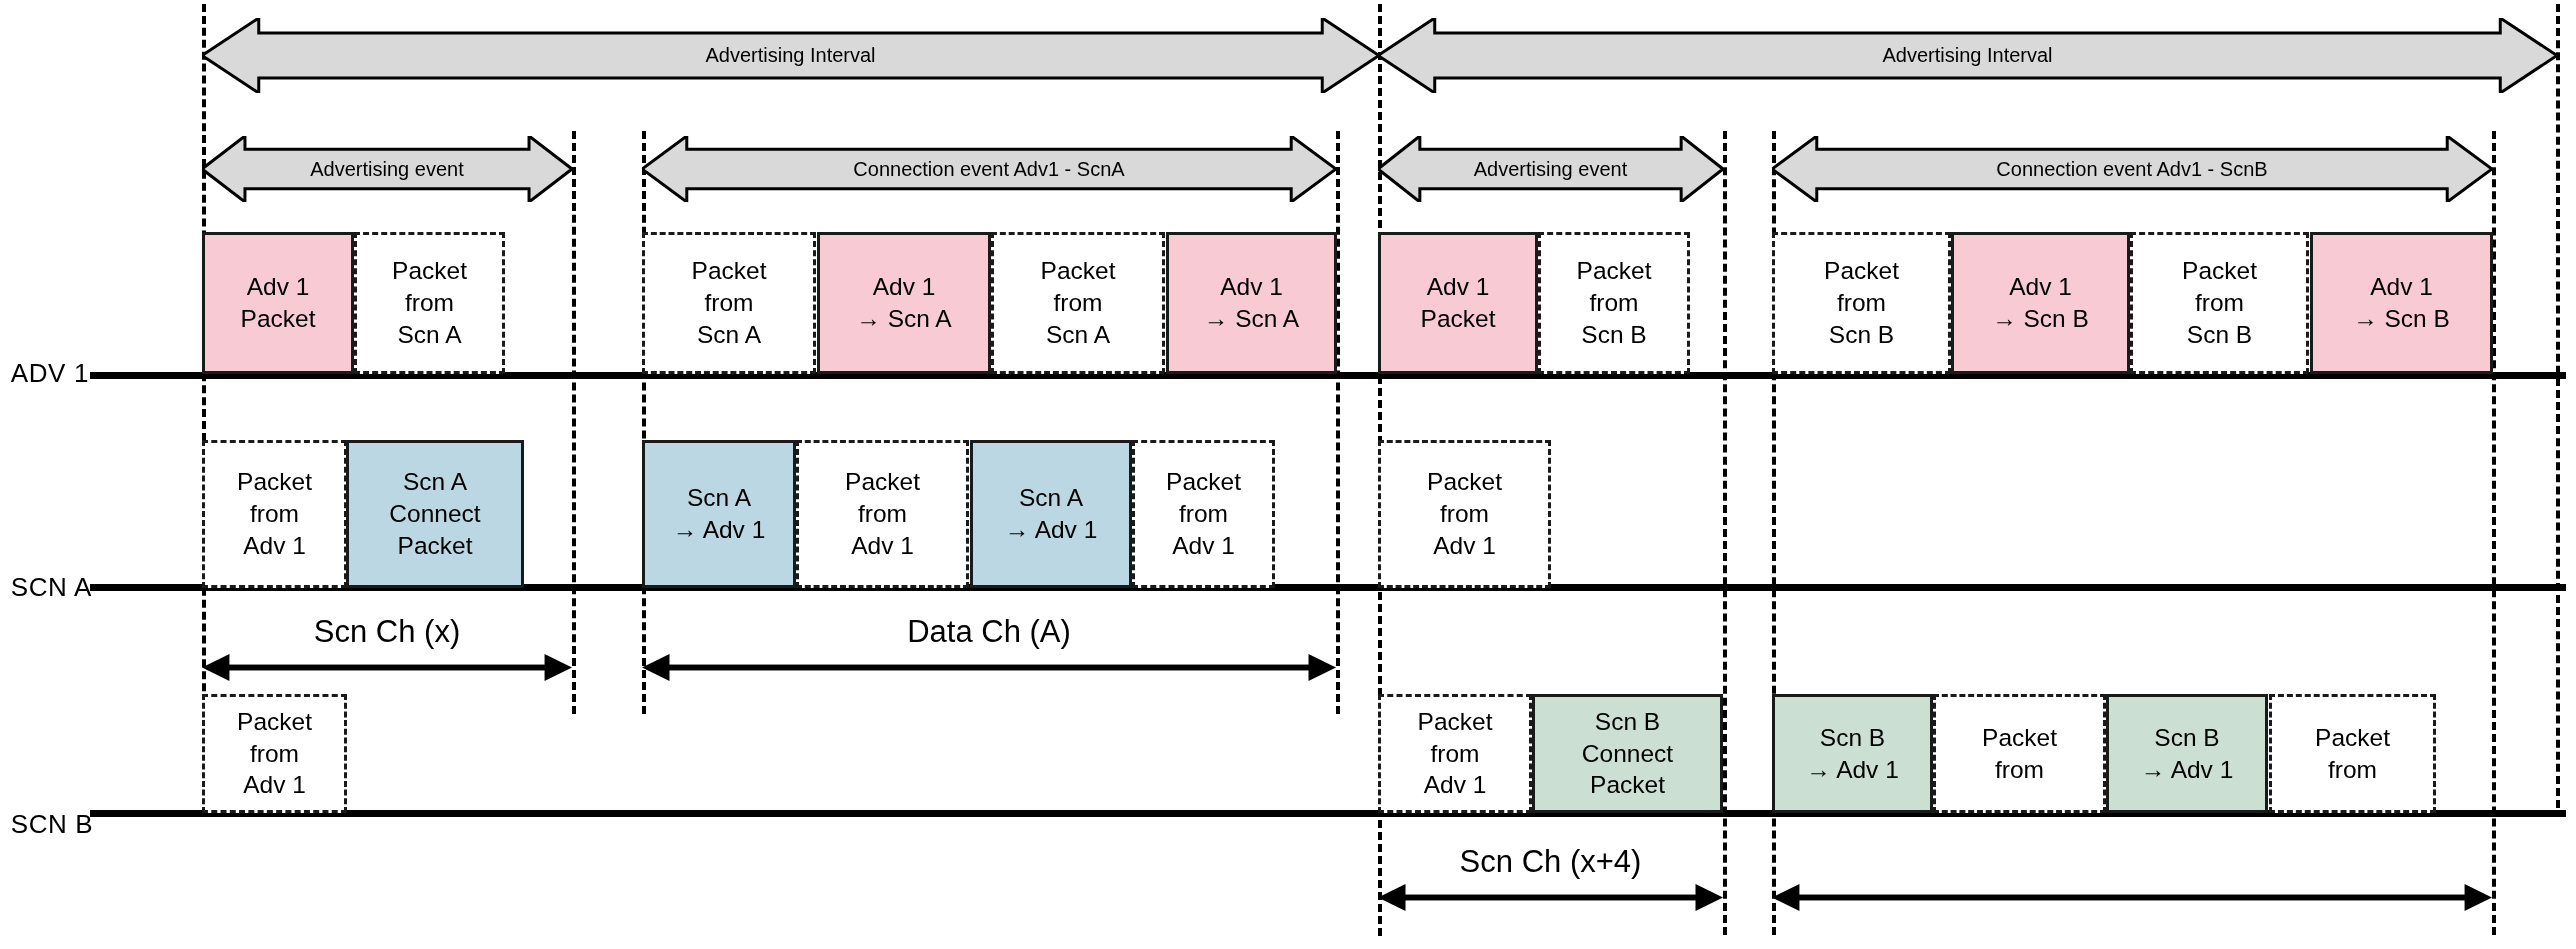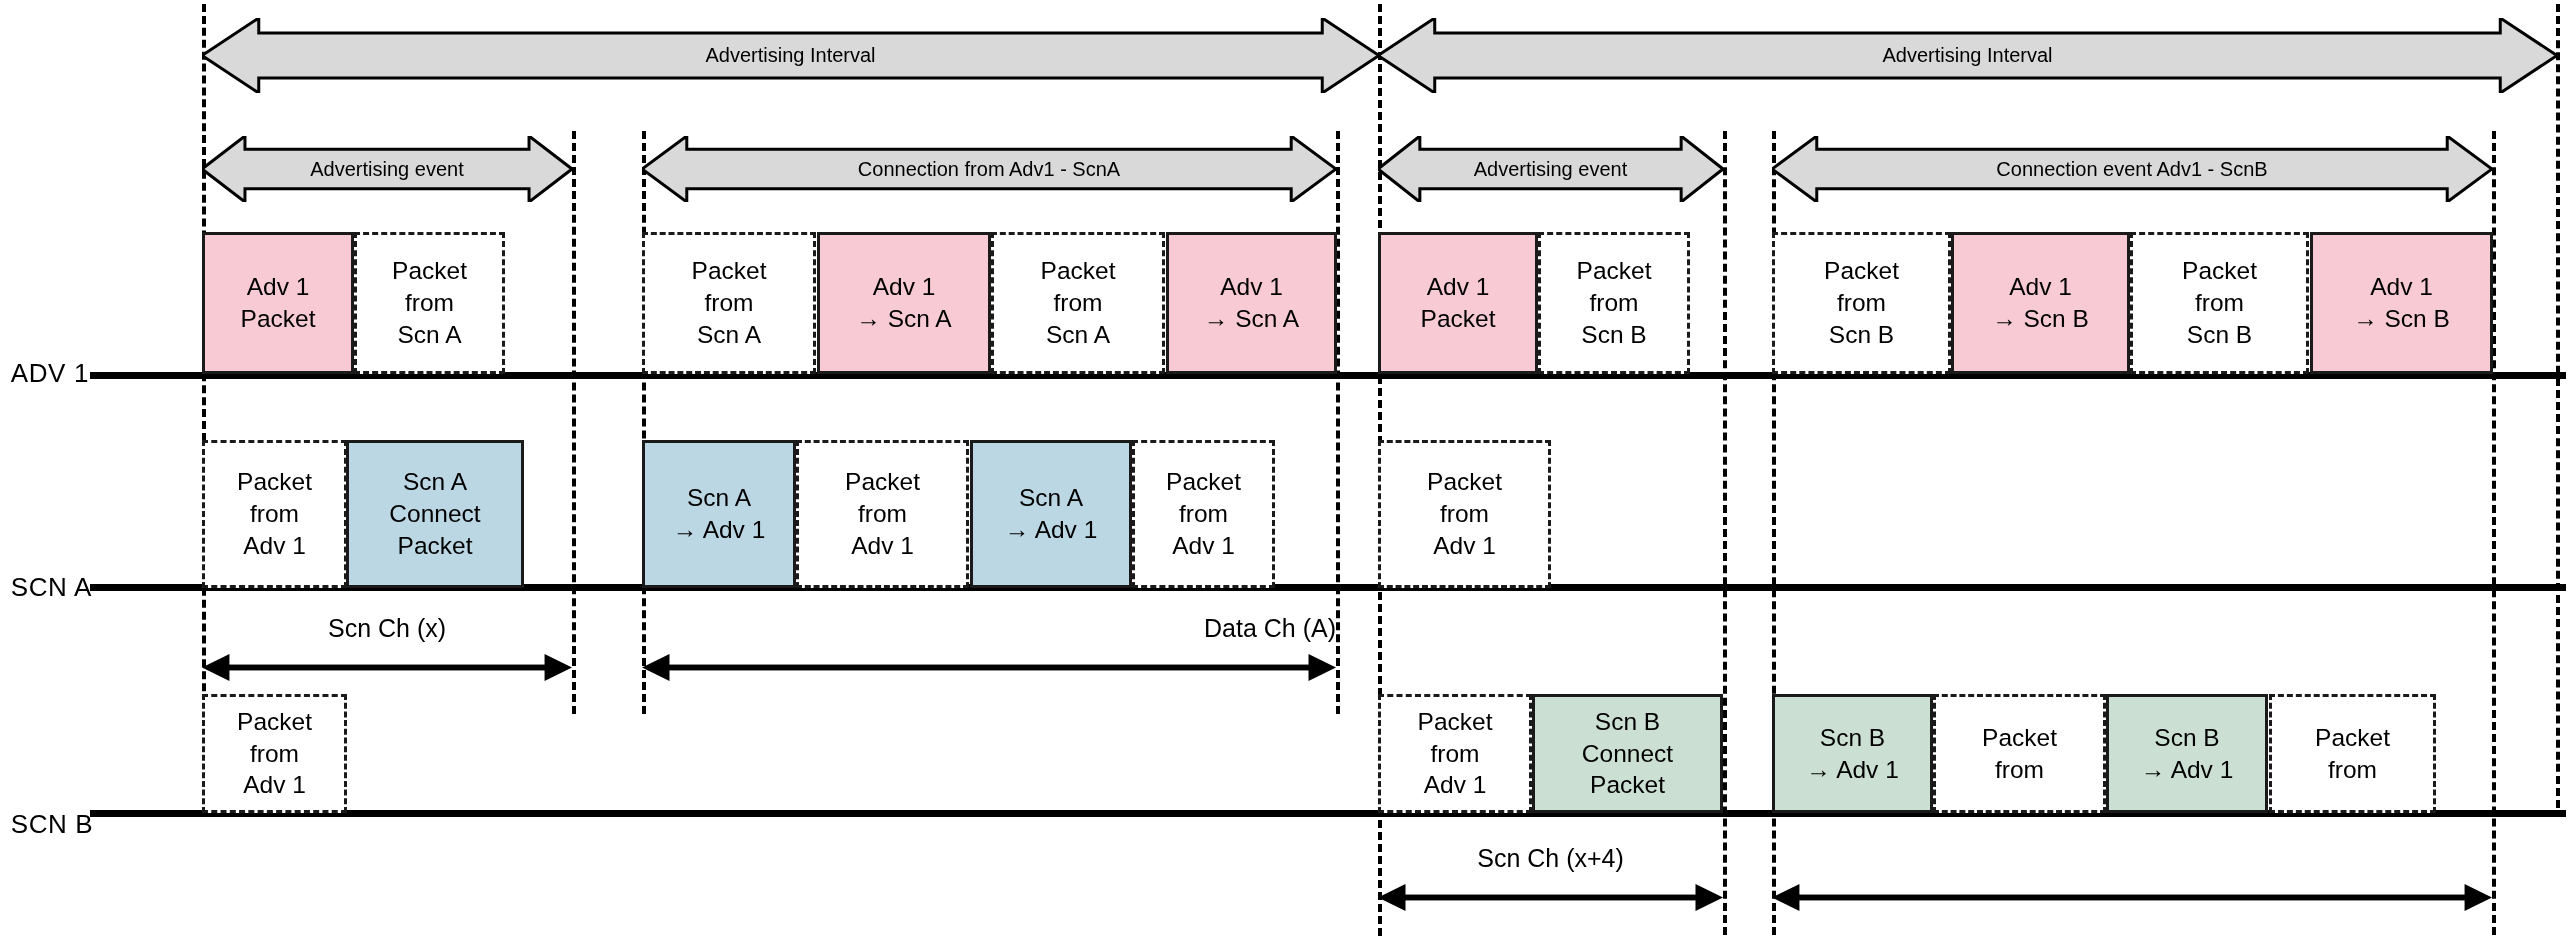--- a/index.html
+++ b/index.html
@@ -26,21 +26,21 @@
   
   .barrow{position:absolute;}
   .barrow svg{display:block;width:100%;height:100%;}
   .barrow .cap{position:absolute;left:0;right:0;top:0;bottom:0;
        display:flex;align-items:center;justify-content:center;
        font-size:20px;color:#000;white-space:nowrap;pointer-events:none;}
 
   
   .meas{position:absolute;}
   .meas svg{display:block;width:100%;height:100%;}
-  .measlabel{position:absolute;font-size:25px;color:#000;white-space:nowrap;text-align:center;}
+  .measlabel{position:absolute;font-size:31px;color:#000;white-space:nowrap;text-align:center;}
 </style>
 </head>
 <body>
 
 <div id="stage">
 
   <div class="vline" style="left:202px;top:3.6px;height:711px;"></div>
   <div class="vline" style="left:572px;top:131px;height:583px;"></div>
   <div class="vline" style="left:642px;top:131px;height:583px;"></div>
   <div class="vline" style="left:1336px;top:131px;height:583px;"></div>
@@ -68,21 +68,21 @@
     <svg viewBox="0 0 620 110" preserveAspectRatio="none">
       <polygon points="0,55 72,0 72,22 548,22 548,0 620,55 548,110 548,88 72,88 72,110" fill="#D9D9D9" stroke="#000" stroke-width="5" stroke-linejoin="miter"></polygon>
     </svg>
     <div class="cap">Advertising event</div>
   </div>
 
   <div class="barrow" style="left:642px;top:136px;width:694px;height:66px;">
     <svg viewBox="0 0 1162 110" preserveAspectRatio="none">
       <polygon points="0,55 75,0 75,22 1087,22 1087,0 1162,55 1087,110 1087,88 75,88 75,110" fill="#D9D9D9" stroke="#000" stroke-width="5" stroke-linejoin="miter"></polygon>
     </svg>
-    <div class="cap">Connection from Adv1 - ScnA</div>
+    <div class="cap">Connection event Adv1 - ScnA</div>
   </div>
 
   <div class="barrow" style="left:1378px;top:136px;width:345px;height:66px;">
     <svg viewBox="0 0 577 110" preserveAspectRatio="none">
       <polygon points="0,55 70,0 70,22 507,22 507,0 577,55 507,110 507,88 70,88 70,110" fill="#D9D9D9" stroke="#000" stroke-width="5" stroke-linejoin="miter"></polygon>
     </svg>
     <div class="cap">Advertising event</div>
   </div>
 
   <div class="barrow" style="left:1772px;top:136px;width:720px;height:66px;">
@@ -194,21 +194,21 @@
 
   <div class="measlabel" style="left:202px;top:614px;width:370px;">Scn Ch (x)</div>
   <div class="meas" style="left:202px;top:651px;width:370px;height:33px;">
     <svg viewBox="0 0 620 56" preserveAspectRatio="none">
       <polygon points="0,28 46,5 46,51" fill="#000"></polygon>
       <polygon points="620,28 574,5 574,51" fill="#000"></polygon>
       <rect x="44" y="23" width="532" height="10" fill="#000"></rect>
     </svg>
   </div>
 
-  <div class="measlabel" style="left:642px;top:614px;width:694px;text-align:right;">Data Ch (A)</div>
+  <div class="measlabel" style="left:642px;top:614px;width:694px;">Data Ch (A)</div>
   <div class="meas" style="left:642px;top:651px;width:694px;height:33px;">
     <svg viewBox="0 0 1162 56" preserveAspectRatio="none">
       <polygon points="0,28 46,5 46,51" fill="#000"></polygon>
       <polygon points="1162,28 1116,5 1116,51" fill="#000"></polygon>
       <rect x="44" y="23" width="1074" height="10" fill="#000"></rect>
     </svg>
   </div>
 
   <div class="rowlabel" style="left:10.8px;top:809px;">SCN B</div>
   <div class="baseline" style="left:90px;top:810px;width:2476px;"></div>

